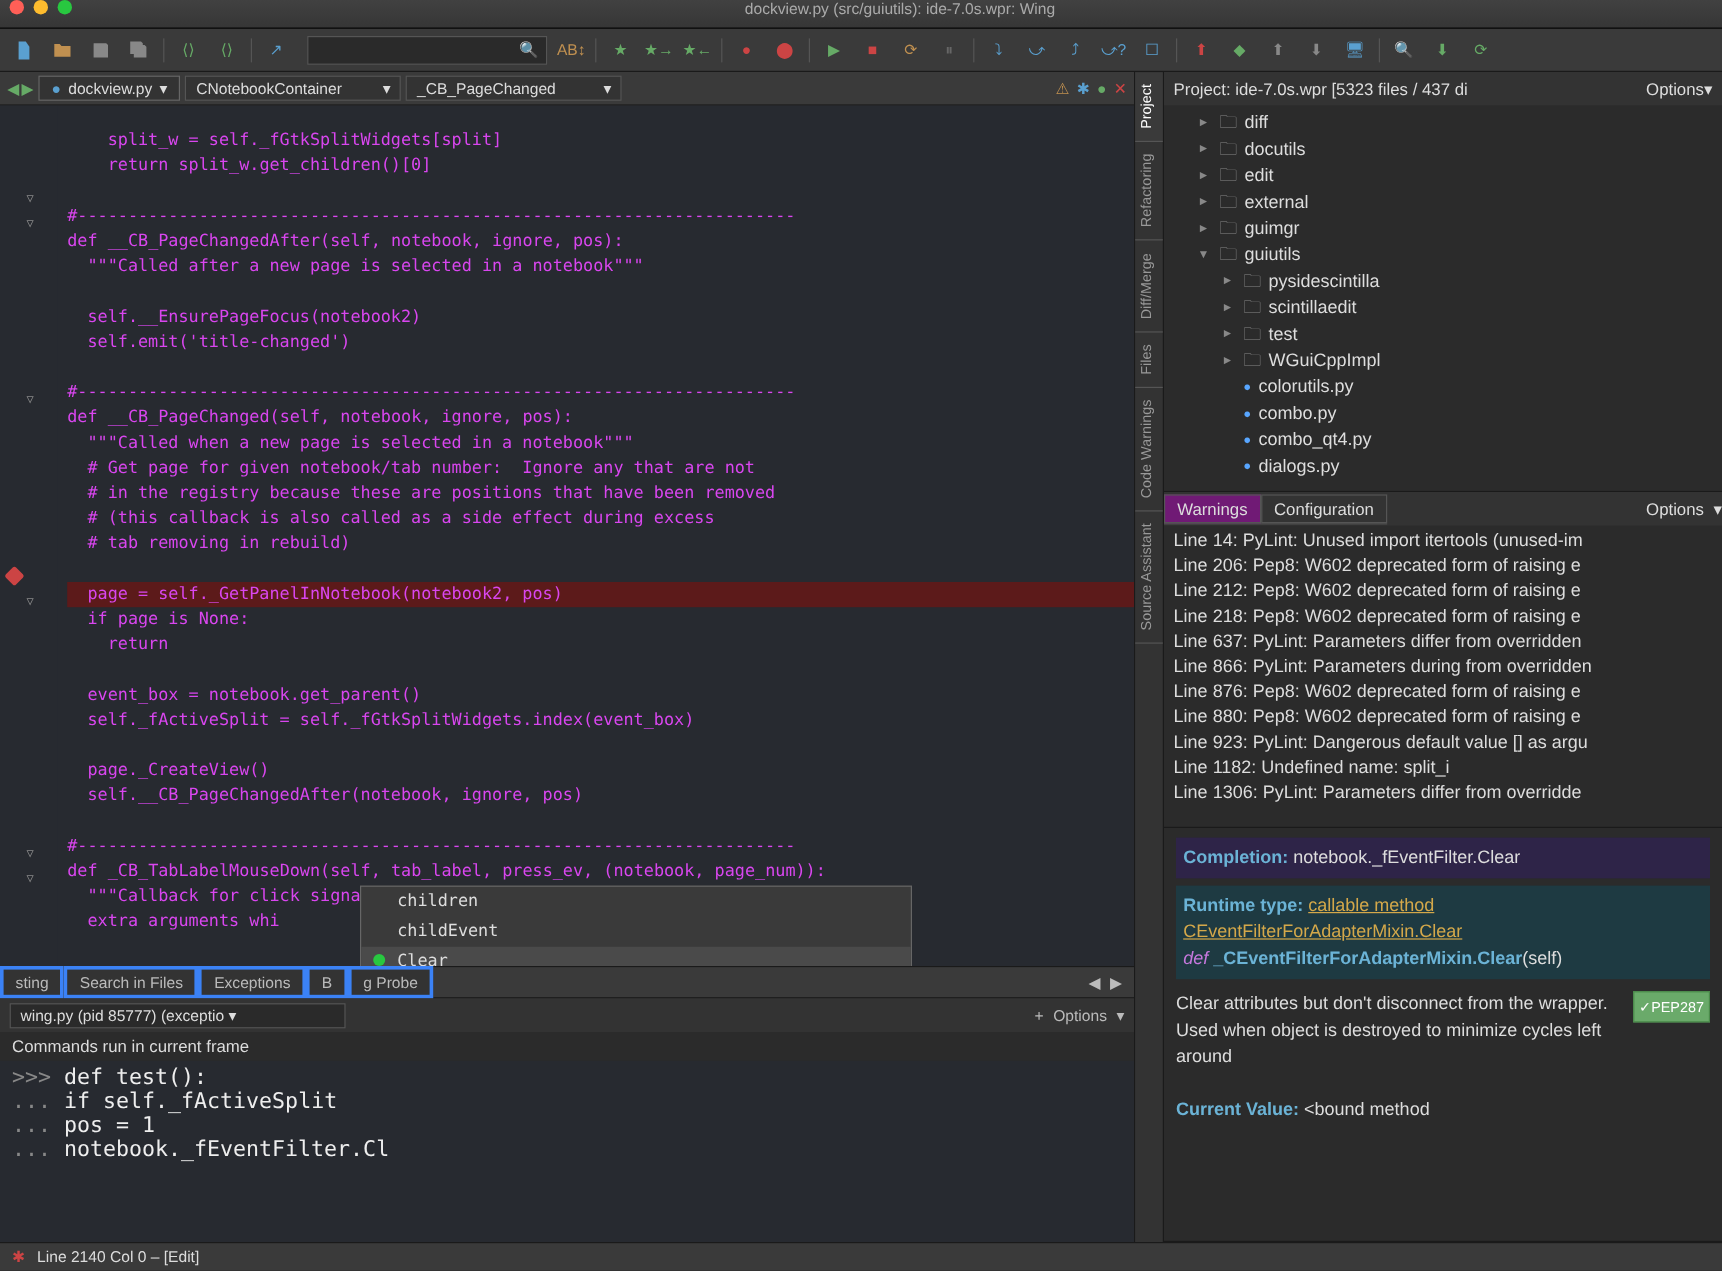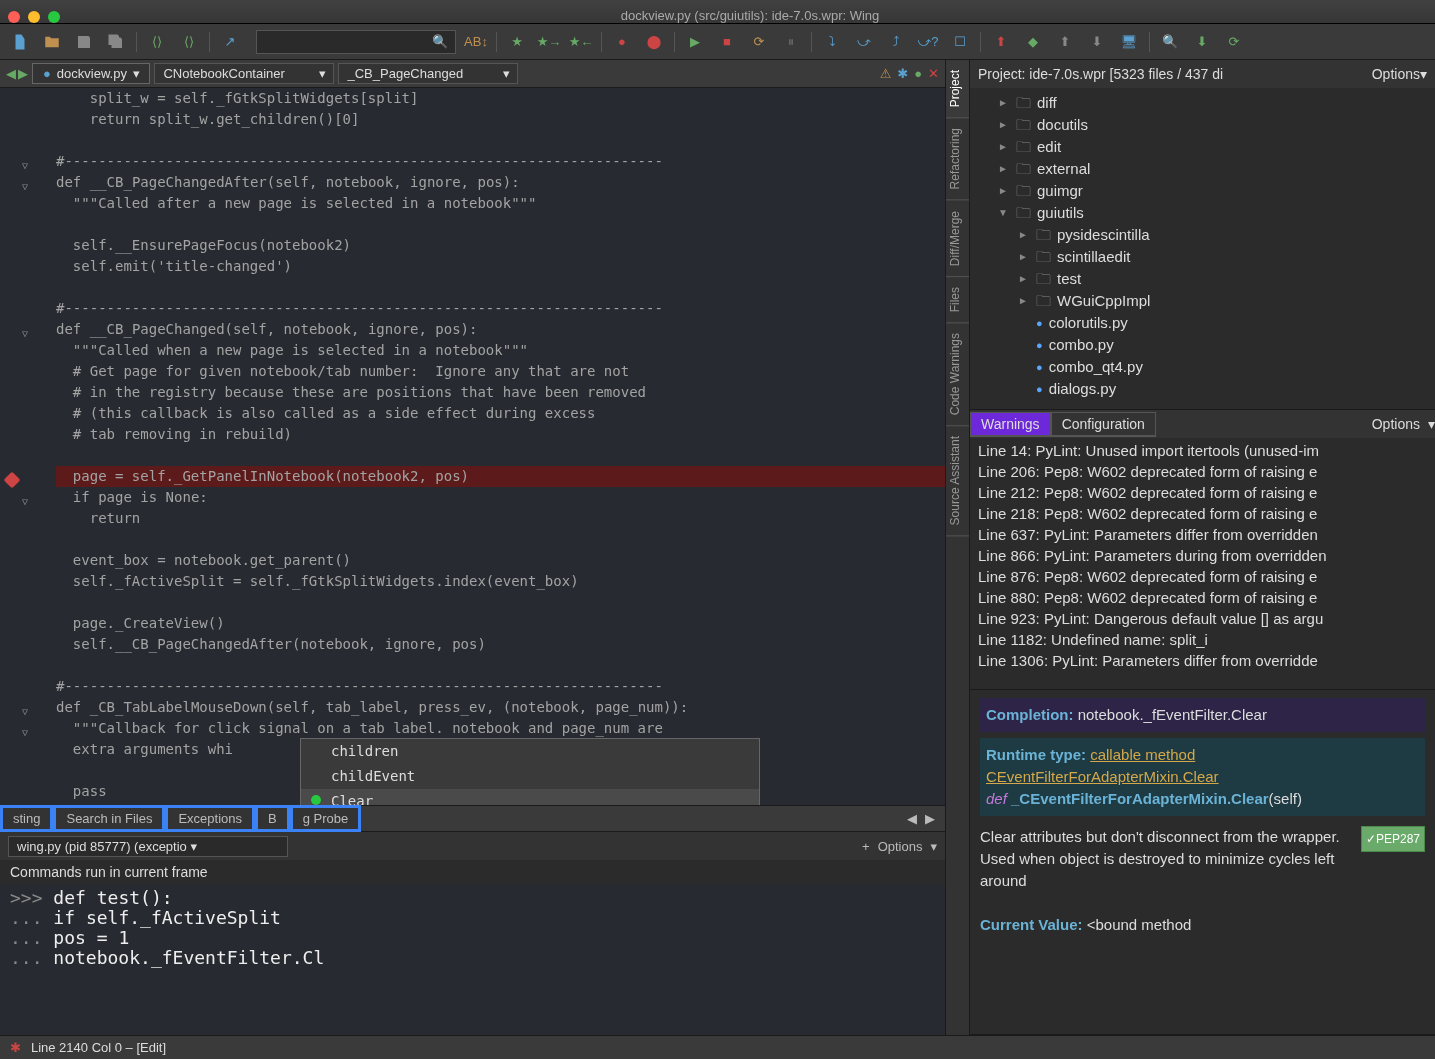--- a/index.html
+++ b/index.html
@@ -1,17 +1,17 @@
 <!DOCTYPE html>
 <html><head>
 <meta charset="utf-8">
 <style>
 * { margin:0; padding:0; box-sizing:border-box; }
 body { font-family:-apple-system,sans-serif; font-size:13px; background:#2b2b2b; color:#bbb; width:1435px; height:1059px; overflow:hidden; }
-.titlebar { height:24px; background:linear-gradient(#414141,#363636); display:flex; align-items:flex-end; padding:0 8px; border-bottom:1px solid #000;gap:13px; }
+.titlebar { height:24px; background:linear-gradient(#414141,#363636); display:flex; align-items:flex-start; padding:0 8px; border-bottom:1px solid #000;gap:13px; }
 .tb-dots { display:flex; gap:8px; }
 .tb-dot { width:12px; height:12px; border-radius:50%; }
 .tb-dot.r{background:#ff5f57}.tb-dot.y{background:#febc2e}.tb-dot.g{background:#28c840}
 .tb-title { flex:1; text-align:center; color:#aaa; font-size:13px; }
 .toolbar { height:36px; background:#3a3a3a; display:flex; align-items:center; gap:8px; padding:0 8px; border-bottom:1px solid #1a1a1a; }
 .tb-icon { width:24px; height:24px; display:flex; align-items:center; justify-content:center; cursor:pointer; color:#888; }
 .tb-sep { width:1px; height:20px; background:#555; }
 .tb-search { flex:0 0 200px; height:24px; background:#2a2a2a; border:1px solid #555; display:flex; align-items:center; padding:0 6px; margin-left:6px; }
 .main { display:flex; height:calc(100% - 60px - 24px); }
 .left-col { flex:1; display:flex; flex-direction:column; min-width:0; }
@@ -19,21 +19,21 @@
 .tabbar { height:28px; background:#3a3a3a; display:flex; align-items:center; gap:4px; padding:0 6px; border-bottom:1px solid #1a1a1a; }
 .nav-arrows { display:flex; gap:2px; }
 .filetab { background:#2a2a2a; padding:2px 10px; border:1px solid #555; display:flex; align-items:center; gap:6px; color:#ddd; }
 .filetab.active { background:#333; border-color:#666; }
 .dropdown { background:#333; border:1px solid #555; padding:2px 8px; color:#ddd; display:flex; align-items:center; min-width:180px; justify-content:space-between; }
 .tab-right { margin-left:auto; display:flex; gap:6px; align-items:center; }
 .editor { flex:1; background:#272a30; position:relative; overflow:hidden; font-family:'Menlo',monospace; font-size:14px; line-height:21px; }
 .gutter { position:absolute; left:0; top:0; width:48px; height:100%; background:#272a30; }
 .fold { position:absolute; left:22px; color:#888; font-size:10px; }
 .breakpoint { position:absolute; left:6px; width:12px; height:12px; background:#c44; border-radius:2px; transform:rotate(45deg); }
-.code { margin-left:56px; padding-top:0; white-space:pre; color:#a3a3a3; }
+.code { margin-left:56px; padding-top:19px; white-space:pre; color:#d946ef; }
 .kw { color:#c678dd; font-style:italic; }
 .hl-line { background:#5c1a1a; display:inline-block; width:100%; }
 .autocomplete { position:absolute; left:300px; top:650px; width:460px; background:#3a3a3a; border:1px solid #666; font-family:Menlo,monospace; font-size:14px; z-index:10; }
 .ac-item { padding:2px 30px; color:#ddd; }
 .ac-item.sel { background:#4a4a4a; position:relative; }
 .ac-item.sel::before { content:''; position:absolute; left:10px; top:6px; width:10px; height:10px; border-radius:50%; background:#28c840; }
 .bottom-panel { height:230px; background:#2b2b2b; border-top:1px solid #1a1a1a; display:flex; flex-direction:column; }
 .bp-tabs { height:26px; background:#3a3a3a; display:flex; align-items:center; border-bottom:1px solid #1a1a1a; }
 .bp-tab { padding:3px 10px; border:3px solid #3b82f6; background:#333; color:#bbb; font-size:13px; }
 .bp-right { margin-left:auto; display:flex; gap:8px; padding-right:10px; }
@@ -52,21 +52,21 @@
 .project { flex:0 0 350px; }
 .tree { flex:1; overflow:hidden; background:#2b2b2b; padding:4px 0; font-size:15px; line-height:22px; }
 .tree-item { padding:0 12px; color:#ddd; display:flex; align-items:center; gap:6px; }
 .tree-item.d1 { padding-left:28px; } .tree-item.d2 { padding-left:48px; }
 .tree-arrow { color:#888; font-size:10px; width:12px; }
 .tree-folder { color:#888; }
 .tree-py { color:#58a6ff; font-size:11px; }
 .warnings-panel { flex:0 0 280px; }
 .warn-tabs { display:flex; border-bottom:1px solid #555; }
 .warn-tab { padding:3px 10px; border:1px solid #555; background:#333; color:#ddd; }
-.warn-tab.active { background:#6d28d9; }
+.warn-tab.active { background:#701a75; }
 .warn-list { flex:1; overflow:hidden; padding:2px 8px; font-size:15px; line-height:21px; color:#ddd; }
 .assistant-panel { flex:1; }
 .asst-body { flex:1; padding:8px 10px; font-size:15px; line-height:22px; overflow:hidden; }
 .asst-box1 { background:#2e2448; padding:6px; margin-bottom:6px; }
 .asst-box2 { background:#1e3a42; padding:6px; margin-bottom:10px; }
 .asst-label { color:#6bb3d6; font-weight:bold; }
 .asst-link { color:#d4a84a; text-decoration:underline; }
 .pep { float:right; background:#6aaa6a; color:#fff; padding:1px 4px; font-size:12px; border:1px solid #4a8a4a; }
 .statusbar { height:24px; background:#3a3a3a; display:flex; align-items:center; padding:0 10px; gap:10px; color:#ddd; border-top:1px solid #1a1a1a; }
 .bug { color:#c44; }

